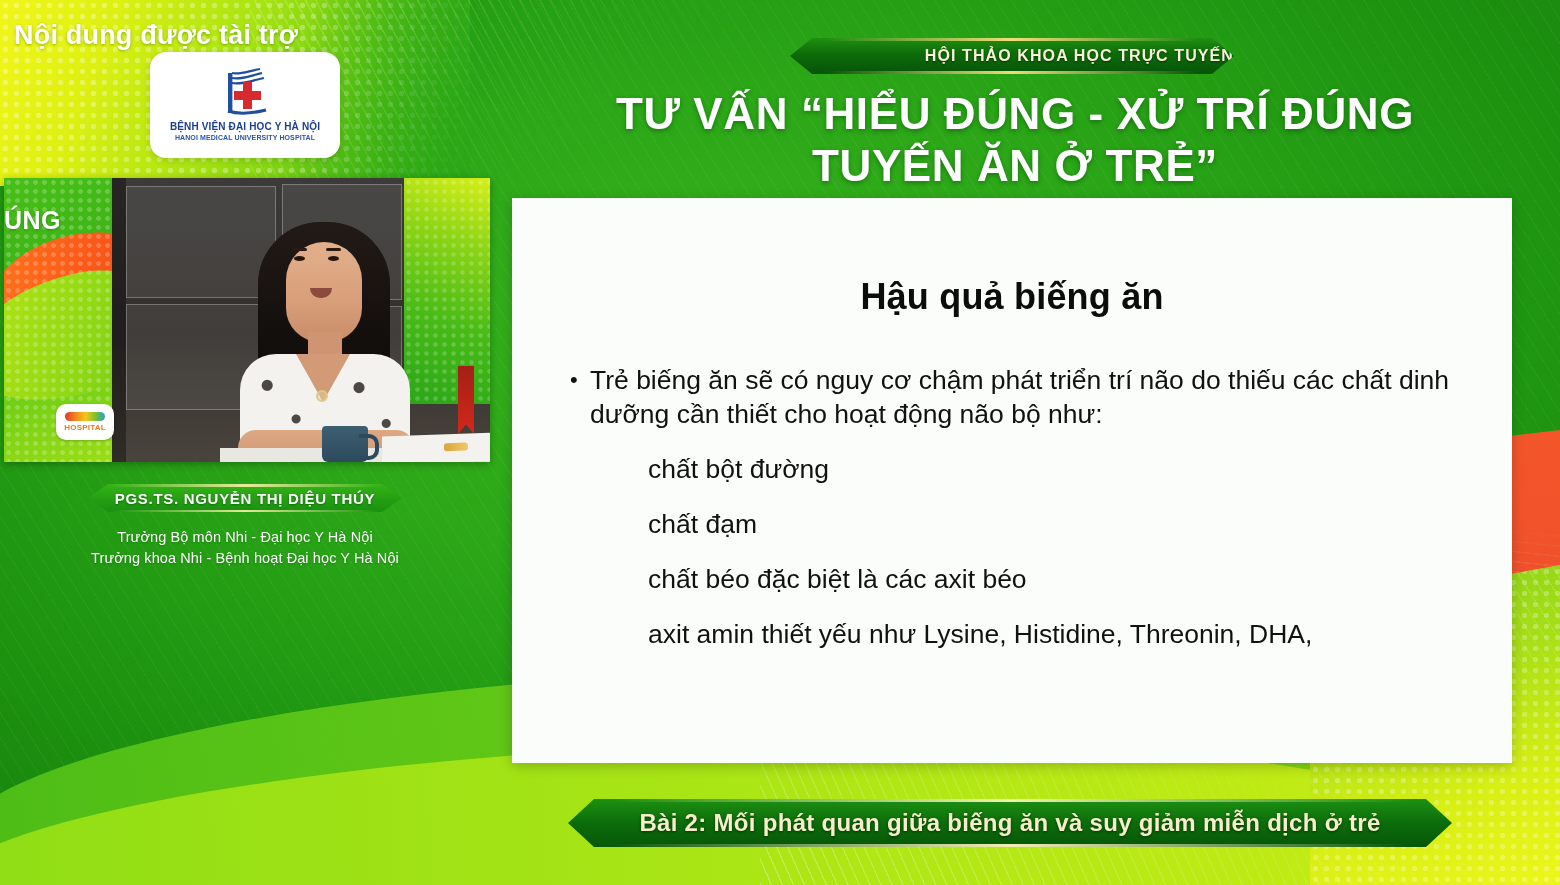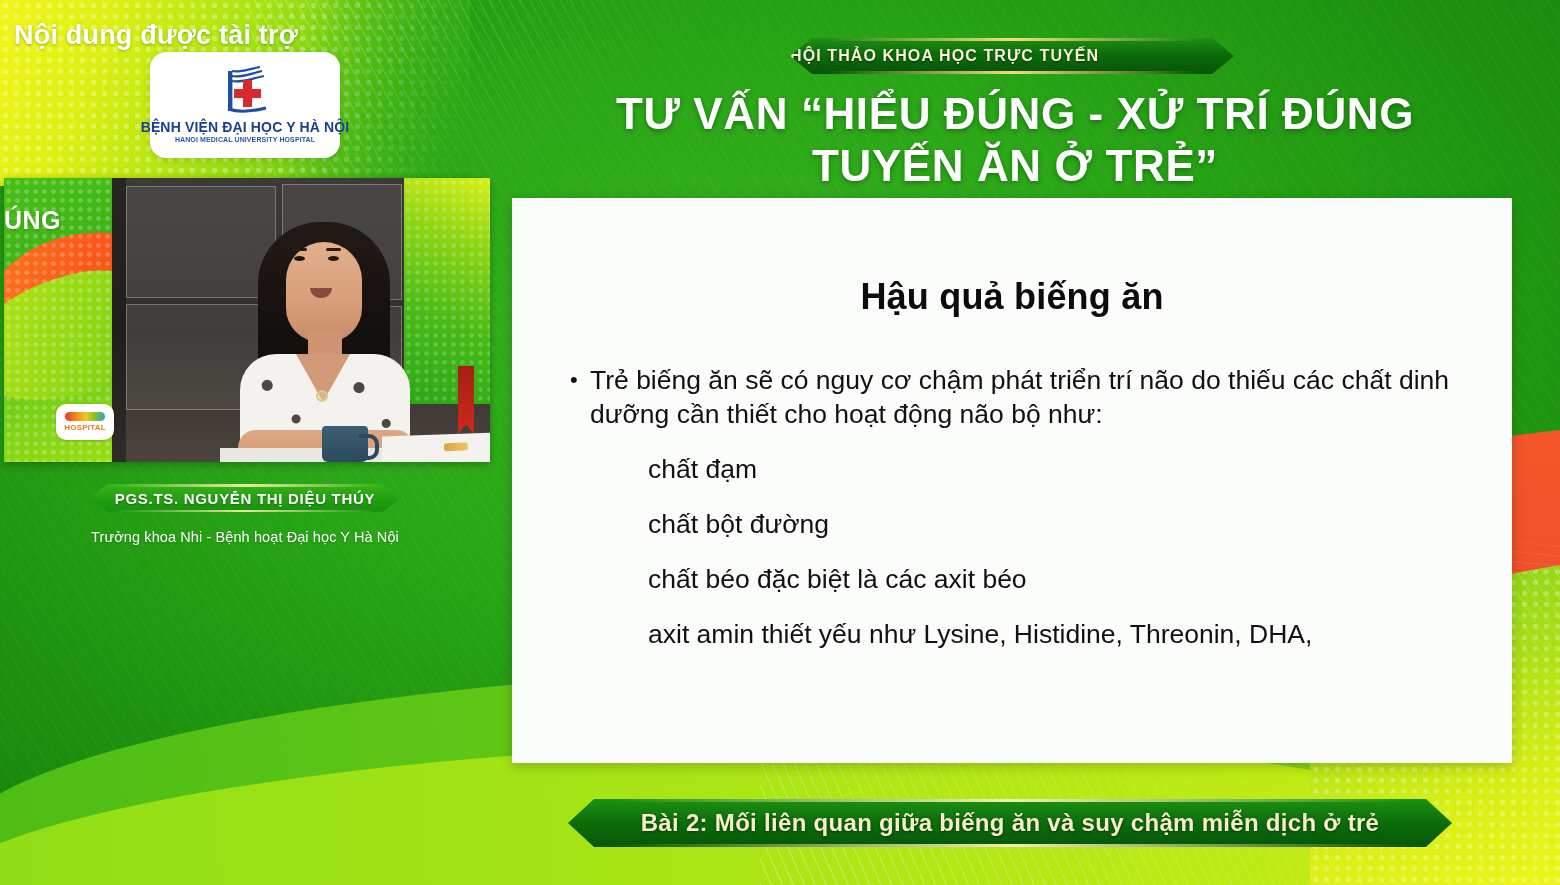--- a/index.html
+++ b/index.html
@@ -123,34 +123,34 @@
     white-space:nowrap;
   }
   .hospital-card{
     position:absolute; left:150px; top:52px; width:190px; height:106px;
     background:#ffffff; border-radius:16px;
     display:flex; flex-direction:column; align-items:center; justify-content:center;
     box-shadow:0 2px 7px rgba(0,0,0,.15);
   }
   .hospital-mark{ width:70px; height:52px; margin-bottom:2px; }
   .hosp-name{
-    font-size:14px; font-weight:bold; color:#1b3f8f;
+    font-size:10px; font-weight:bold; color:#1b3f8f;
     letter-spacing:.15px; line-height:1.25; white-space:nowrap;
   }
   .hosp-sub{
     font-size:7px; font-weight:bold; color:#2a56a8;
     letter-spacing:.1px; line-height:1.25; white-space:nowrap;
   }
 
   
   .top-badge{
     position:absolute; left:790px; top:38px; width:444px; height:36px;
     background:linear-gradient(180deg,#1f8f12 0%, #0d6b09 45%, #07540a 100%);
     clip-path:polygon(22px 0, calc(100% - 22px) 0, 100% 50%, calc(100% - 22px) 100%, 22px 100%, 0 50%);
-    display:flex; align-items:center; justify-content:flex-start;
+    display:flex; align-items:center; justify-content:flex-end;
     box-shadow:0 0 22px rgba(255,225,120,.35);
   }
   .top-badge .glow-t, .top-badge .glow-b{
     position:absolute; left:8%; width:84%; height:3px;
     background:linear-gradient(90deg, rgba(255,220,110,0) 0%, rgba(255,225,130,.95) 50%, rgba(255,220,110,0) 100%);
   }
   .top-badge .glow-t{ top:0; } .top-badge .glow-b{ bottom:0; }
   .top-badge-text{
     font-size:16px; font-weight:bold; color:#f7f2d8;
     letter-spacing:1.1px; white-space:nowrap; position:relative;
@@ -464,34 +464,35 @@
     </div>
   </div>
 </div>
 
 <div class="name-badge">
   <div class="glow-t"></div>
   <div class="glow-b"></div>
   <span class="name-badge-text">PGS.TS. NGUYỄN THỊ DIỆU THÚY</span>
 </div>
 <div class="speaker-roles">
+  <div class="rl">Trưởng Bộ môn Nhi - Đại học Y Hà Nội</div>
   <div class="rl">Trưởng khoa Nhi - Bệnh hoạt Đại học Y Hà Nội</div>
 </div>
 
 <div class="slide">
   <div class="slide-title">Hậu quả biếng ăn</div>
   <div class="slide-body">
     <div class="bullet-row">
       <span class="bullet-dot">•</span>
       <span class="bullet-text">Trẻ biếng ăn sẽ có nguy cơ chậm phát triển trí não do thiếu các chất dinh dưỡng cần thiết cho hoạt động não bộ như:</span>
     </div>
+    <div class="sub-item">chất bột đường</div>
     <div class="sub-item">chất đạm</div>
-    <div class="sub-item">chất bột đường</div>
     <div class="sub-item">chất béo đặc biệt là các axit béo</div>
     <div class="sub-item">axit amin thiết yếu  như Lysine, Histidine, Threonin, DHA,</div>
   </div>
 </div>
 
 <div class="bottom-banner">
   <div class="glow-t"></div>
   <div class="glow-b"></div>
-  <span class="bottom-banner-text">Bài 2: Mối liên quan giữa biếng ăn và suy chậm miễn dịch ở trẻ</span>
+  <span class="bottom-banner-text">Bài 2: Mối phát quan giữa biếng ăn và suy giảm miễn dịch ở trẻ</span>
 </div>
 
 </body></html>

